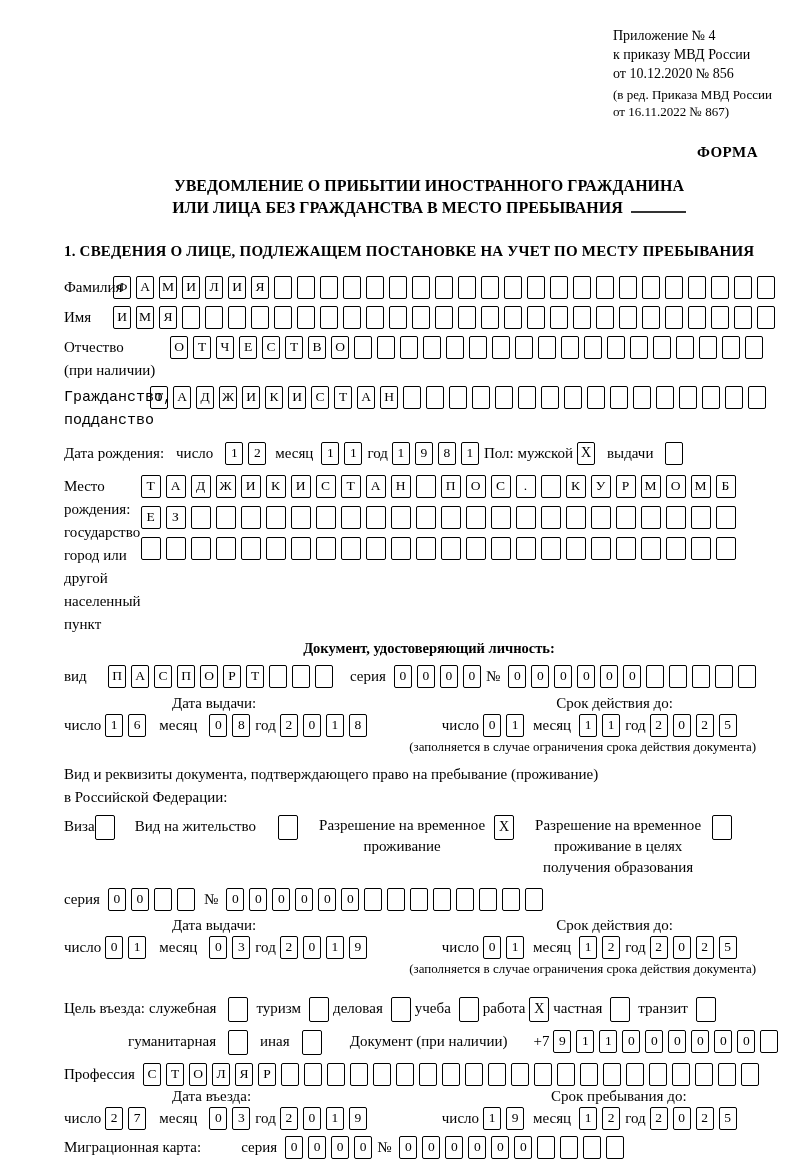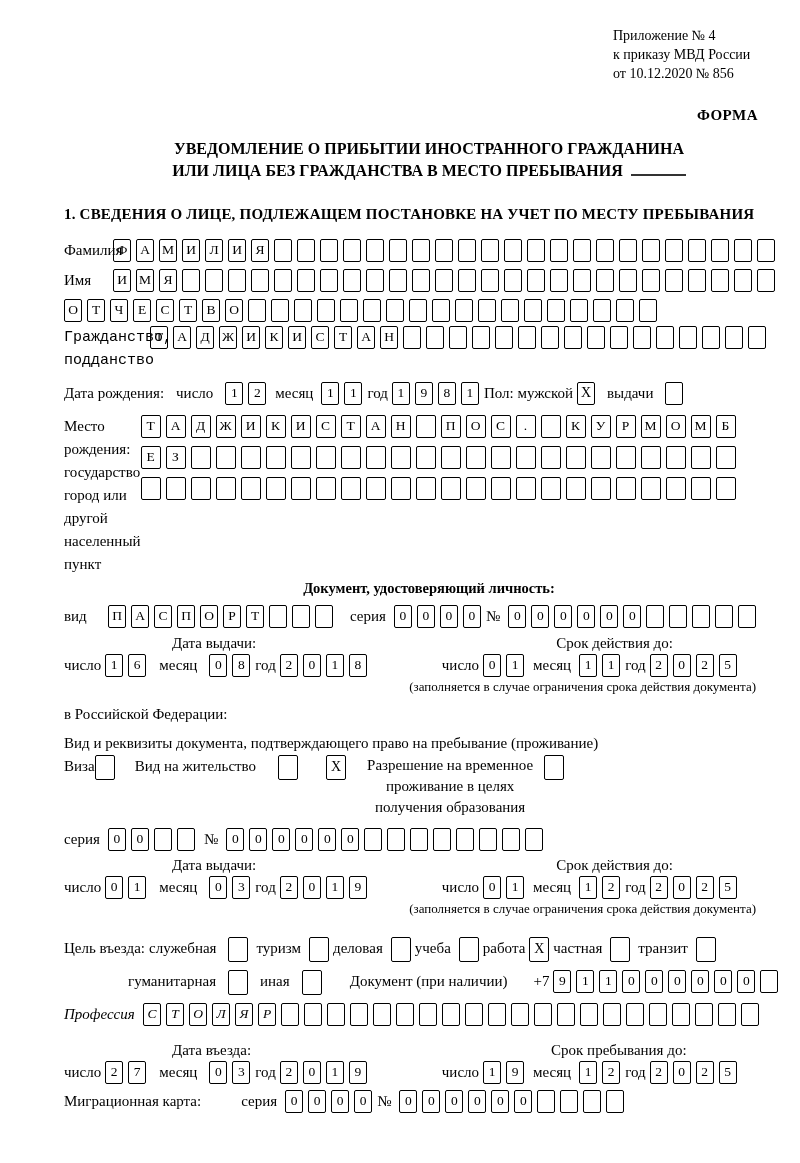--- a/index.html
+++ b/index.html
@@ -26,20 +26,24 @@
 </style>
 </head>
 <body>
 
 <div class="page">
 
   <div class="hdr-block">
     <div>Приложение № 4</div>
     <div>к приказу МВД России</div>
     <div>от 10.12.2020 № 856</div>
+    <div class="hdr-sub">
+      <div>(в ред. Приказа МВД России</div>
+      <div>от 16.11.2022 № 867)</div>
+    </div>
   </div>
 
   <div class="forma">ФОРМА</div>
 
   <div class="title">
     <div>УВЕДОМЛЕНИЕ О ПРИБЫТИИ ИНОСТРАННОГО ГРАЖДАНИНА</div>
     <div><span>ИЛИ ЛИЦА БЕЗ ГРАЖДАНСТВА В МЕСТО ПРЕБЫВАНИЯ</span><span class="title-underline"></span></div>
   </div>
 
   <div class="sec-head">1. СВЕДЕНИЯ О ЛИЦЕ, ПОДЛЕЖАЩЕМ ПОСТАНОВКЕ НА УЧЕТ ПО МЕСТУ ПРЕБЫВАНИЯ</div>
@@ -108,20 +112,24 @@
         <span class="cell"></span>
         <span class="cell"></span>
         <span class="cell"></span>
         <span class="cell"></span>
         <span class="cell"></span>
         <span class="cell"></span>
       </span>
   </div>
 
   <div class="row" style="margin-bottom:4px;">
+    <span style="width:106px;">
+      <div class="lbl2">Отчество</div>
+      <div class="lbl2">(при наличии)</div>
+    </span>
     <span class="cells">
         <span class="cell">О</span>
         <span class="cell">Т</span>
         <span class="cell">Ч</span>
         <span class="cell">Е</span>
         <span class="cell">С</span>
         <span class="cell">Т</span>
         <span class="cell">В</span>
         <span class="cell">О</span>
         <span class="cell"></span>
@@ -391,32 +399,33 @@
     <span class="cells">
         <span class="cell">2</span>
         <span class="cell">0</span>
         <span class="cell">2</span>
         <span class="cell">5</span>
       </span>
   </div>
 
   <div class="note" style="text-align:right;padding-right:38px;margin-bottom:8px;">(заполняется в случае ограничения срока действия документа)</div>
 
+  <div class="lbl2">Вид и реквизиты документа, подтверждающего право на пребывание (проживание)</div>
   <div class="lbl2" style="margin-bottom:6px;">в Российской Федерации:</div>
-  <div class="lbl2">Вид и реквизиты документа, подтверждающего право на пребывание (проживание)</div>
 
   <div class="row" style="margin-bottom:10px;">
     <span class="lbl">Виза</span>
     <span class="checkbox"></span>
     <span class="gap12"></span>
       <span class="gap8"></span>
     <span class="lbl">Вид на жительство</span>
     <span style="width:22px;flex:0 0 auto;"></span>
     <span class="checkbox"></span>
     <span style="width:20px;flex:0 0 auto;"></span>
+    <span class="opt-label-multi" style="width:168px;">Разрешение на временное проживание</span>
     <span class="gap8"></span>
     <span class="checkbox">X</span>
     <span style="width:18px;flex:0 0 auto;"></span>
     <span class="opt-label-multi" style="width:172px;">Разрешение на временное проживание в целях получения образования</span>
     <span class="gap8"></span>
     <span class="checkbox"></span>
   </div>
 
   <div class="row" style="margin-bottom:6px;">
     <span class="lbl">серия</span>
@@ -553,21 +562,21 @@
         <span class="cell">0</span>
         <span class="cell">0</span>
         <span class="cell">0</span>
         <span class="cell">0</span>
         <span class="cell">0</span>
         <span class="cell">0</span>
         <span class="cell"></span>
       </span>
   </div>
 
-  <div class="row" style="margin-bottom:16px;font-style:italic;">
+  <div class="row" style="margin-bottom:2px;">
     <span class="lbl" style="width:79px;">Профессия</span>
     <span class="cells">
         <span class="cell">С</span>
         <span class="cell">Т</span>
         <span class="cell">О</span>
         <span class="cell">Л</span>
         <span class="cell">Я</span>
         <span class="cell">Р</span>
         <span class="cell"></span>
         <span class="cell"></span>

